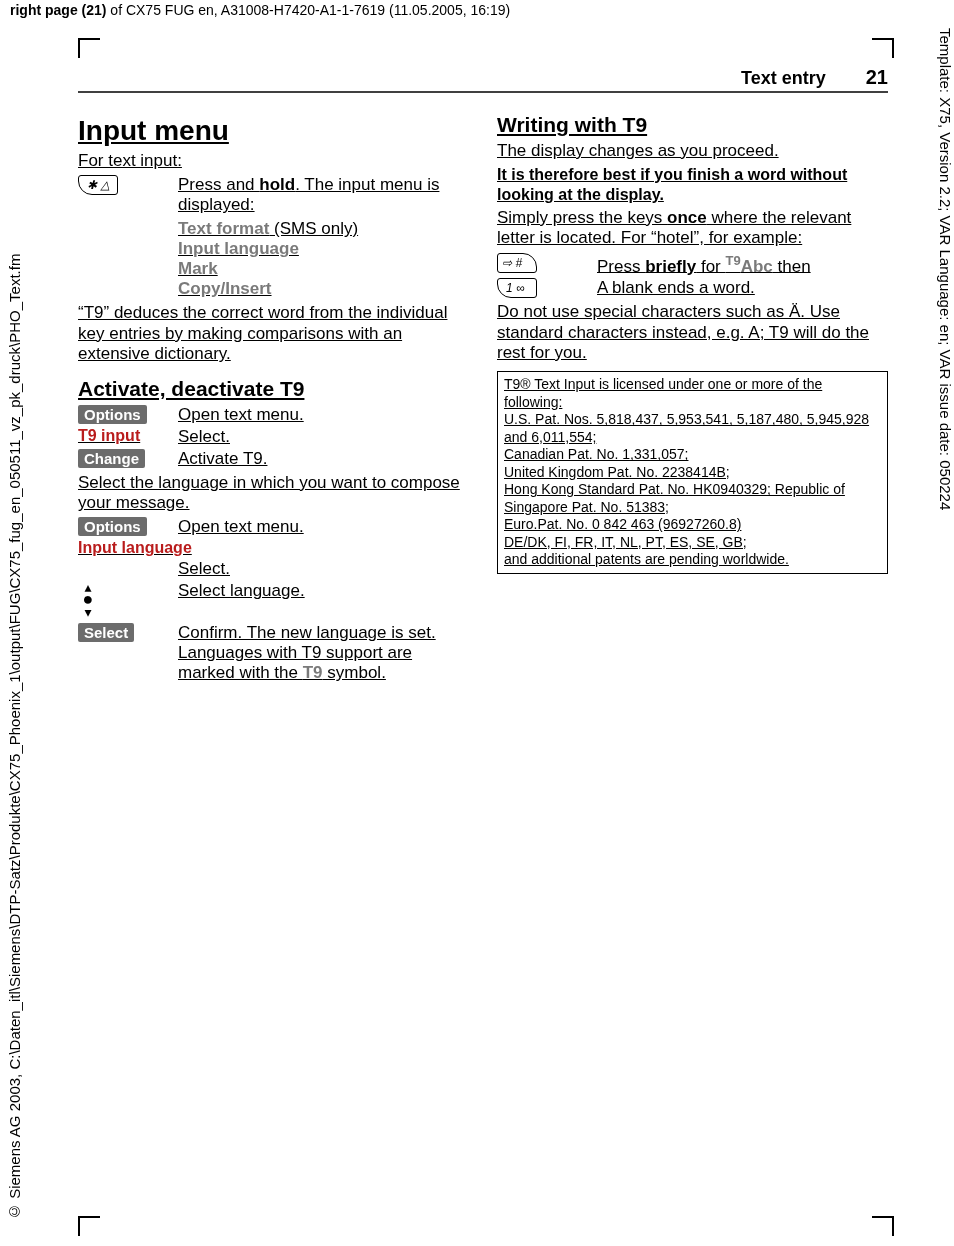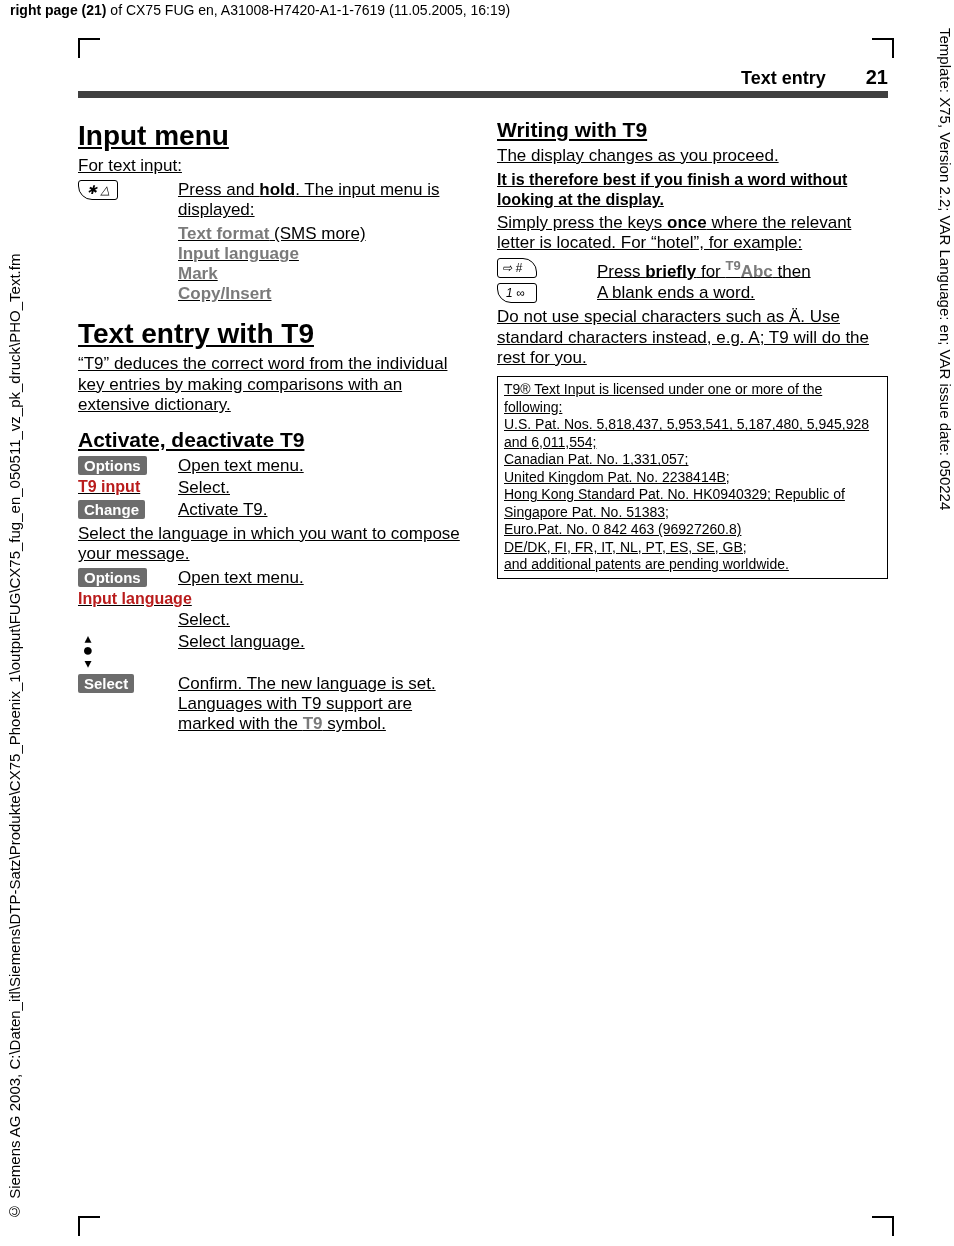--- a/index.html
+++ b/index.html
@@ -55,21 +55,21 @@
     width: 810px;
   }
   .running-head {
     display: flex;
     justify-content: flex-end;
     align-items: baseline;
     gap: 40px;
     font-size: 18px;
     font-weight: 700;
     padding: 6px 0 2px 0;
-    border-bottom: 7px solid #404040;
+    border-bottom: 2px solid #404040;
     margin: 0 0 8px 0;
   }
   .running-head .pn { font-size: 20px; }
 
   .cols {
     display: flex;
     gap: 28px;
     text-decoration: underline;
   }
   .col { width: 50%; }
@@ -181,29 +181,28 @@
       <h1>Input menu</h1>
       <p>For text input:</p>
 
       <div class="row">
         <div class="kcol">
           <span class="keyBL">✱ △</span>
         </div>
         <div class="tcol">
           <span>Press and </span><b>hold</b><span>. The input menu is displayed:</span>
           <div style="margin-top:4px">
-            <span class="gray">Text format</span><span> (SMS more)</span><br>
+            <span class="gray">Text format</span><span> (SMS only)</span><br>
             <span class="gray">Input language</span><br>
             <span class="gray">Mark</span><br>
             <span class="gray">Copy/Insert</span>
           </div>
         </div>
       </div>
 
-      <h1>Text entry with T9</h1>
       <p>“T9” deduces the correct word from the individual key entries by making comparisons with an extensive dictionary.</p>
 
       <h2>Activate, deactivate T9</h2>
       <div class="row">
         <div class="kcol"><span class="softkey">Options</span></div>
         <div class="tcol">Open text menu.</div>
       </div>
       <div class="row">
         <div class="kcol"><span class="menuword">T9 input</span></div>
         <div class="tcol">Select.</div>

